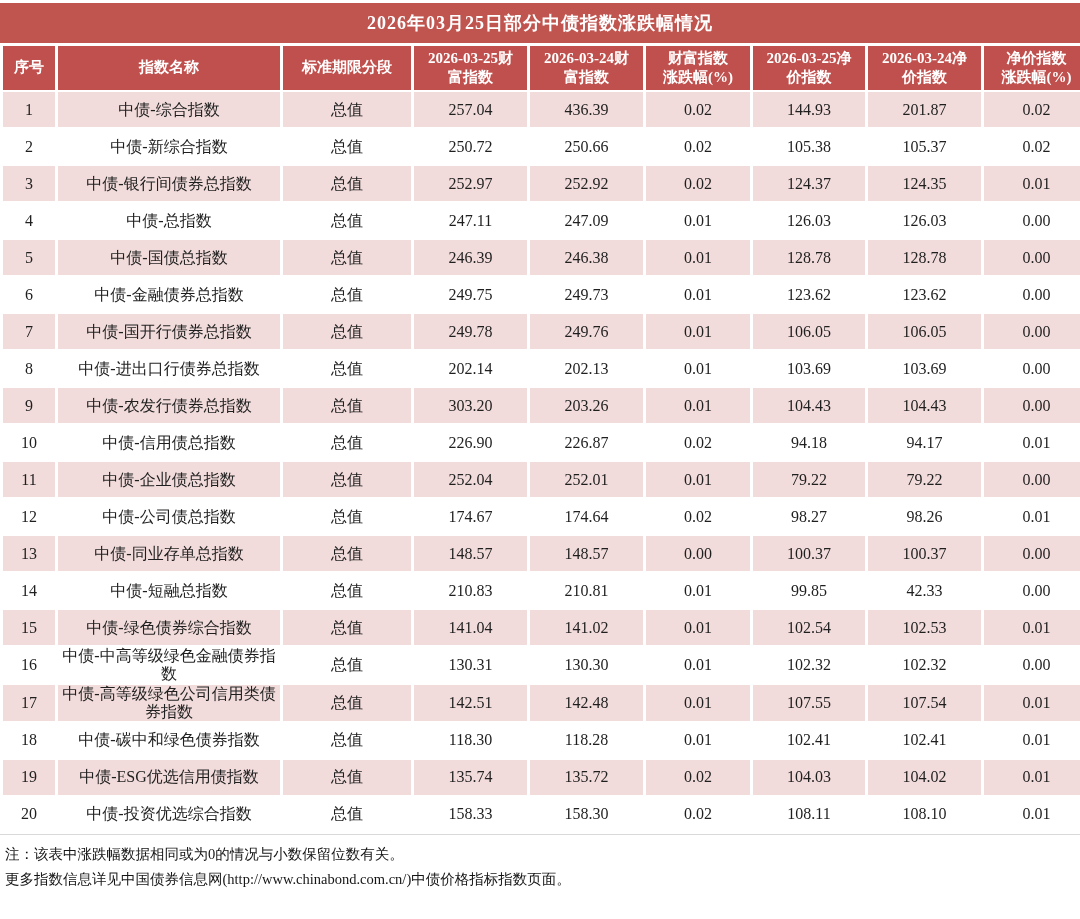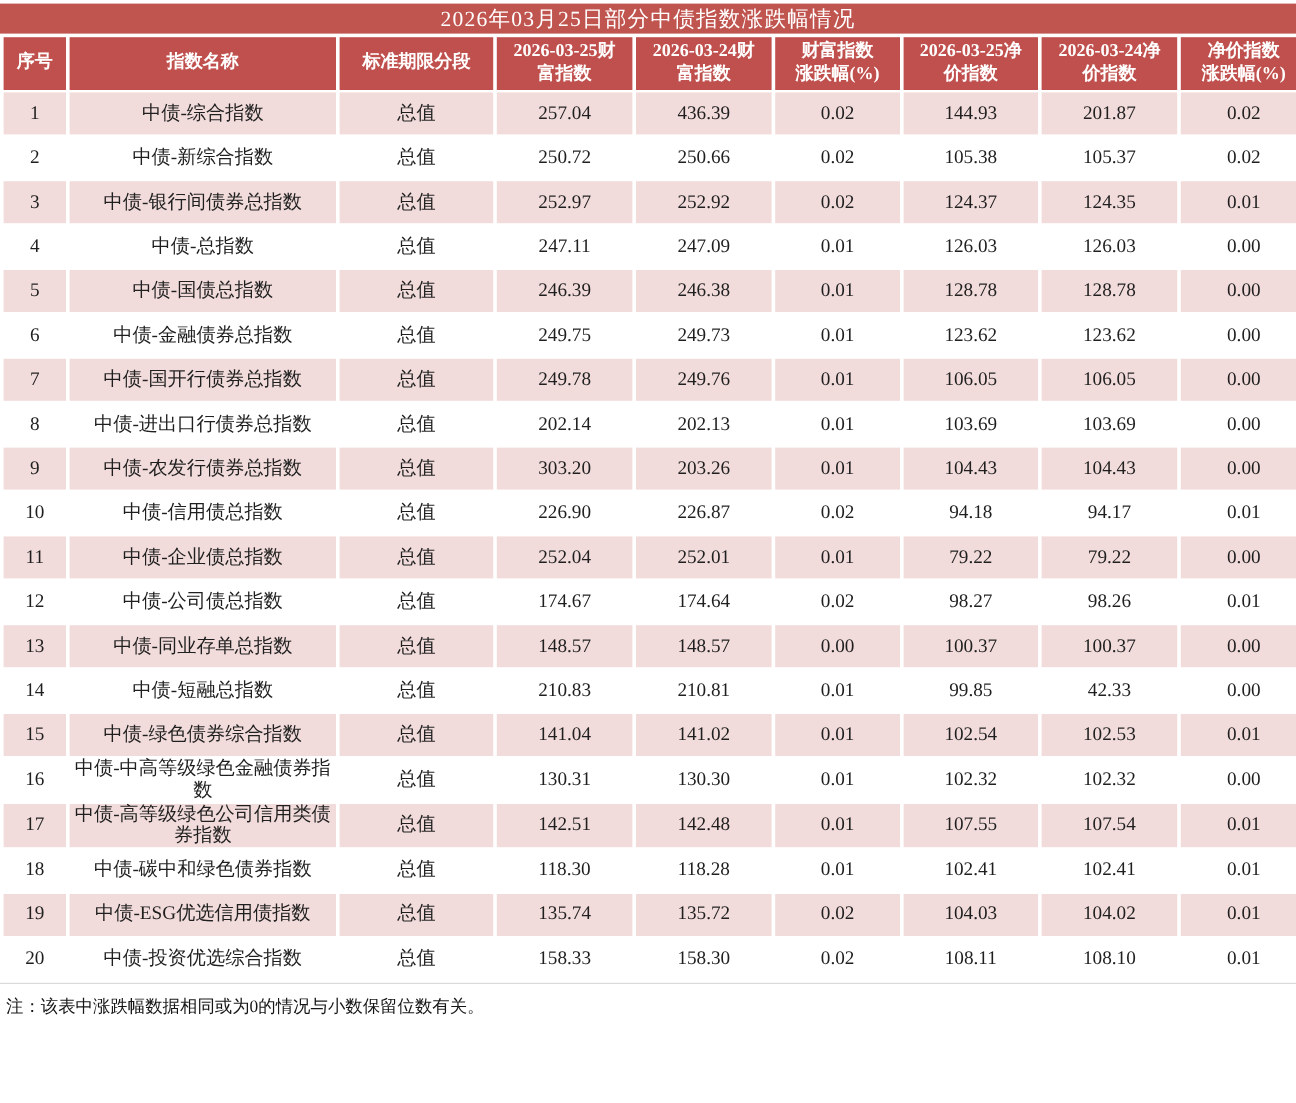--- a/index.html
+++ b/index.html
@@ -12,25 +12,25 @@
   }
   *{box-sizing:border-box;}
   html,body{margin:0;padding:0;}
   body{
     width:1080px;height:919px;overflow:hidden;
     background:#ffffff;
     font-family:"Liberation Serif","DejaVu Serif",serif;
   }
   .title-bar{
     margin-top:3px;
-    height:25px;
+    height:40px;
     background:var(--title-bg);
     color:#ffffff;
     font-size:18px;
-    font-weight:normal;
+    font-weight:bold;
     letter-spacing:1px;
     display:flex;align-items:center;justify-content:center;text-align:right;
   }
   table.data-table{
     width:1080px;
     table-layout:fixed;
     border-collapse:separate;
     border-spacing:3px 2px;
     margin-top:1px;
     border-bottom:1px solid #d9d9d9;
@@ -321,13 +321,14 @@
         <td>0.02</td>
         <td>108.11</td>
         <td>108.10</td>
         <td>0.01</td>
       </tr>
     </tbody>
 </table>
 
 <div class="notes">
   <div class="note-line">注：该表中涨跌幅数据相同或为0的情况与小数保留位数有关。</div>
+  <div class="note-line">更多指数信息详见中国债券信息网(http://www.chinabond.com.cn/)中债价格指标指数页面。</div>
 </div>
 
 </body></html>

